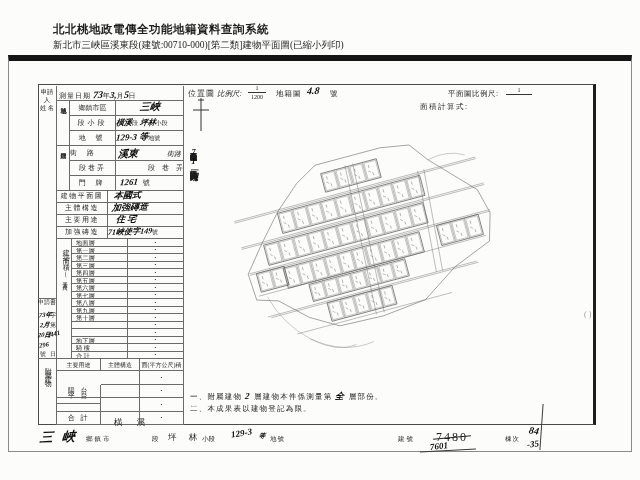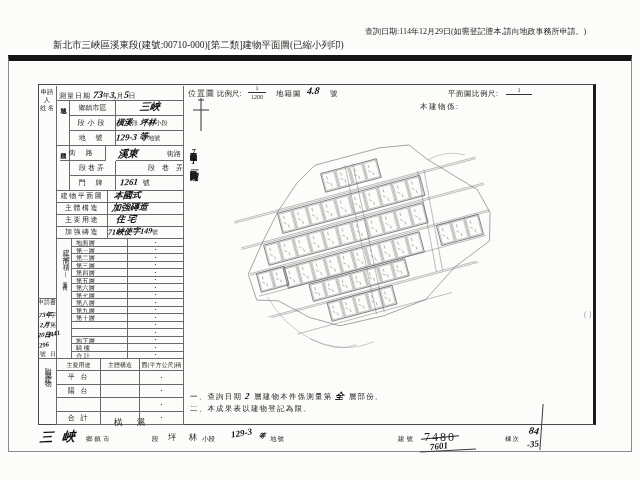--- a/index.html
+++ b/index.html
@@ -23,21 +23,21 @@
   .strike{position:relative;display:inline-block;}
   .strike::after{content:"";position:absolute;left:-3px;right:-3px;top:46%;border-top:1.6px solid #222;transform:rotate(-5deg);}
   .stroke{position:absolute;background:#3a3a3a;}
 </style>
 </head>
 <body>
 
 <div class="page">
 
   
-  <div class="abs" style="left:365px;top:26px;font-size:8px;">查詢日期:114年12月29日(如需登記謄本,請向地政事務所申請。)</div>
+  <div class="abs" style="left:53px;top:22px;font-size:11.5px;font-weight:700;letter-spacing:.5px;">北北桃地政電傳全功能地籍資料查詢系統</div>
   <div class="abs" style="left:53px;top:39px;font-size:9.5px;">新北市三峽區溪東段(建號:00710-000)[第二類]建物平面圖(已縮小列印)</div>
 
   
   <div class="frame"></div>
 
   
 
   
   <div class="formbox"></div>
 
@@ -85,24 +85,24 @@
   </div>
   <div class="cell" style="left:70px;top:131px;width:46px;height:15px;padding-top:4px;text-align:center;letter-spacing:4px;"><span>地 號</span></div>
   <div class="cell" style="left:116px;top:131px;width:68px;height:15px;padding-top:2px;white-space:nowrap;">
     <span class="hw" style="font-size:9px;">129-3 等</span><span style="font-size:6px;">地號</span>
   </div>
 
   
   <div class="cell" style="left:57px;top:146px;width:13px;height:45px;">
     <div class="vtxt" style="margin:2px auto 0 3px;font-size:6px;">建物門牌</div>
   </div>
-  <div class="cell" style="left:60px;top:146px;width:46px;height:15px;padding-top:4px;text-align:center;letter-spacing:4px;"><span>街 路</span></div>
+  <div class="cell" style="left:70px;top:146px;width:46px;height:15px;padding-top:4px;letter-spacing:4px;"><span>街 路</span></div>
   <div class="cell" style="left:116px;top:146px;width:68px;height:15px;padding-top:2px;">
     <span class="hw" style="font-size:10px;margin-left:2px;">溪東</span>
-    <span style="float:right;margin-right:2px;margin-top:3px;">街路</span>
+    <span style="float:right;margin-right:2px;margin-top:3px;font-style:italic;">街路</span>
   </div>
   <div class="cell" style="left:70px;top:161px;width:46px;height:15px;padding-top:4px;text-align:center;letter-spacing:2px;"><span>段巷弄</span></div>
   <div class="cell" style="left:116px;top:161px;width:68px;height:15px;padding-top:4px;text-align:right;">
     <span>段　巷　弄</span>
   </div>
   <div class="cell" style="left:70px;top:176px;width:46px;height:15px;padding-top:4px;text-align:center;letter-spacing:4px;"><span>門 牌</span></div>
   <div class="cell" style="left:116px;top:176px;width:68px;height:15px;padding-top:2px;">
     <span class="hw" style="font-size:9px;margin-left:4px;">1261</span>
     <span style="margin-left:3px;">號</span>
   </div>
@@ -159,52 +159,52 @@
       <div class="cell dotv" style="left: 128px; top: 344px; width: 56px; height: 7.5px;">•</div>
       <div class="cell" style="left: 72px; top: 351.5px; width: 56px; height: 7.5px; font-size: 6.2px; line-height: 7px; padding-left: 4px;">合 計</div>
       <div class="cell dotv" style="left: 128px; top: 351.5px; width: 56px; height: 7.5px;">•</div>
     </div>
 
   
   <div class="cell" style="left:57px;top:359px;width:44px;height:12px;padding-top:3px;text-align:center;font-size:6px;"><span>主要用途</span></div>
   <div class="cell" style="left:101px;top:359px;width:39px;height:12px;padding-top:3px;text-align:center;font-size:6px;"><span>主體構造</span></div>
   <div class="cell" style="left:140px;top:359px;width:44px;height:12px;padding-top:3px;text-align:center;font-size:6px;"><span>面(平方公尺)積</span></div>
   <div id="annexrows">
-      <div class="cell" style="left: 57px; top: 371px; width: 44px; height: 13.5px; text-align: center; padding-top: 3px; letter-spacing: 2px;">平 台</div>
+      <div class="cell" style="left: 57px; top: 390px; width: 44px; height: 13.5px; text-align: center; padding-top: 3px; letter-spacing: 2px;">平 台</div>
       <div class="cell" style="left: 101px; top: 371px; width: 39px; height: 13.5px;"></div>
       <div class="cell dotv" style="left: 140px; top: 371px; width: 44px; height: 13.5px;">•</div>
       <div class="cell" style="left: 57px; top: 384.5px; width: 44px; height: 13.5px; text-align: center; padding-top: 3px; letter-spacing: 2px;">陽 台</div>
       <div class="cell" style="left: 101px; top: 384.5px; width: 39px; height: 13.5px;"></div>
       <div class="cell dotv" style="left: 140px; top: 384.5px; width: 44px; height: 13.5px;">•</div>
       <div class="cell" style="left: 57px; top: 398px; width: 44px; height: 13.5px; text-align: center; padding-top: 3px; letter-spacing: 2px;"></div>
       <div class="cell" style="left: 101px; top: 398px; width: 39px; height: 13.5px;"></div>
       <div class="cell dotv" style="left: 140px; top: 398px; width: 44px; height: 13.5px;">•</div>
       <div class="cell" style="left: 57px; top: 411.5px; width: 44px; height: 13.5px; text-align: center; padding-top: 3px; letter-spacing: 2px;">合 計</div>
       <div class="cell" style="left: 101px; top: 411.5px; width: 39px; height: 13.5px;"></div>
       <div class="cell dotv" style="left: 140px; top: 411.5px; width: 44px; height: 13.5px;">•</div>
     </div>
 
   
   <div class="abs" style="left:188px;top:88px;font-size:8px;letter-spacing:1px;">位置圖</div>
-  <div class="abs" style="left:217px;top:89px;font-size:7.5px;">比例尺:</div>
+  <div class="abs" style="left:217px;top:89px;font-size:7.5px;font-style:italic;">比例尺:</div>
   <div class="abs frac" style="left:248px;top:85px;">
     <span>1</span>
     <span class="bar"></span>
     <span>1200</span>
   </div>
   <div class="abs" style="left:276px;top:89px;font-size:7.5px;letter-spacing:1px;">地籍圖</div>
   <span class="abs hw" style="left:307px;top:85px;font-size:10px;">4.8</span>
   <div class="abs" style="left:330px;top:89px;font-size:7.5px;">號</div>
   <div class="abs" style="left:448px;top:89px;font-size:7.5px;letter-spacing:.5px;">平面圖比例尺:</div>
   <div class="abs frac" style="left:506px;top:87px;">
     <span>1</span>
     <span class="bar" style="min-width:26px;"></span>
     <span>&nbsp;</span>
   </div>
-  <div class="abs" style="left:420px;top:102px;font-size:7.5px;letter-spacing:1.5px;">本建物係:</div>
+  <div class="abs" style="left:420px;top:102px;font-size:7.5px;letter-spacing:1.5px;">面積計算式:</div>
 
   
   <svg class="abs" style="left:192px;top:97px;" width="18" height="36">
     <line x1="9" y1="1" x2="9" y2="34" stroke="#333" stroke-width="1"></line>
     <line x1="1" y1="13" x2="17" y2="13" stroke="#333" stroke-width="1"></line>
     <line x1="6" y1="3" x2="12" y2="3" stroke="#333" stroke-width="1"></line>
   </svg>
 
   
   <div class="abs vtxt" style="left:187px;top:148px;height:276px;font-size:7px;letter-spacing:0;line-height:11px;">
@@ -490,39 +490,39 @@
         <line x1="246" y1="44" x2="236" y2="172" stroke="#6a6a6a" stroke-width="0.5"></line>
         <polygon points="116,4 200,4 236,10 254,34 304,86 312,118 302,152 252,172 206,202 150,208 94,206 60,186 28,156 2,148 0,114 26,82 56,48 88,20" stroke="#6e6e6e" stroke-width="0.7" fill="none"></polygon>
         <path d="M16,148 Q26,186 54,212 T108,234" stroke="#8a8a8a" stroke-width="0.5" fill="none"></path>
         <path d="M54,212 Q90,242 130,236" stroke="#8a8a8a" stroke-width="0.5" fill="none"></path>
         <path d="M254,34 Q280,28 300,40" stroke="#8a8a8a" stroke-width="0.5" fill="none"></path>
       </g>
     </svg>
 
   
   <div class="abs" style="left:190px;top:390px;font-size:7.5px;letter-spacing:1.2px;white-space:nowrap;">
-    <span>一、查詢日期</span> <span class="hw" style="font-size:9px;">2</span> <span>層建物本件係測量第</span> <span class="hw" style="font-size:9px;">全</span> <span>層部份。</span>
+    <span>一、附屬建物</span> <span class="hw" style="font-size:9px;">2</span> <span>層建物本件係測量第</span> <span class="hw" style="font-size:9px;">全</span> <span>層部份。</span>
   </div>
   <div class="abs" style="left:190px;top:404px;font-size:7.5px;letter-spacing:1.2px;">二、本成果表以建物登記為限。</div>
 
   
   <div class="abs" style="left:584px;top:310px;font-size:8px;color:#999;">(&nbsp;)</div>
 
   
   <span class="abs hw" style="left:40px;top:428px;font-size:13px;letter-spacing:9px;">三峽</span>
   <span class="abs" style="left:86px;top:435px;font-size:6.5px;letter-spacing:2px;">鄉鎮市</span>
   <span class="abs" style="left:114px;top:417px;font-size:8.5px;letter-spacing:6px;">橫 溪</span>
   <span class="abs" style="left:152px;top:435px;font-size:6.5px;">段</span>
   <span class="abs" style="left:168px;top:432px;font-size:8.5px;letter-spacing:5px;">坪 林</span>
   <span class="abs" style="left:202px;top:435px;font-size:6.5px;">小段</span>
   <span class="abs hw" style="left:231px;top:428px;font-size:9px;transform:rotate(-9deg);">129-3</span>
   <span class="abs hw" style="left:259px;top:432px;font-size:6.5px;">等</span>
   <span class="abs" style="left:270px;top:435px;font-size:6.5px;letter-spacing:1px;">地號</span>
   <span class="abs" style="left:398px;top:435px;font-size:6.5px;letter-spacing:2px;">建號</span>
-  <span class="abs strike" style="left:424px;top:427px;font-size:12px;letter-spacing:2px;">7480</span>
+  <span class="abs strike" style="left:436px;top:427px;font-size:12px;letter-spacing:2px;">7480</span>
   <span class="abs hw" style="left:430px;top:441px;font-size:9px;transform:rotate(-6deg);">7601</span>
   <div class="stroke" style="left:420px;top:450px;width:56px;height:1px;transform:rotate(-3deg);"></div>
   <span class="abs" style="left:505px;top:435px;font-size:6.5px;letter-spacing:1px;">棟次</span>
   <span class="abs hw" style="left:529px;top:425px;font-size:10px;transform:rotate(9deg);">84</span>
   <span class="abs hw" style="left:527px;top:439px;font-size:9px;transform:rotate(-6deg);">-35</span>
   <div class="stroke" style="left:541px;top:404px;width:1.2px;height:46px;transform:rotate(4deg);"></div>
 
 </div>
 
 </body></html>

